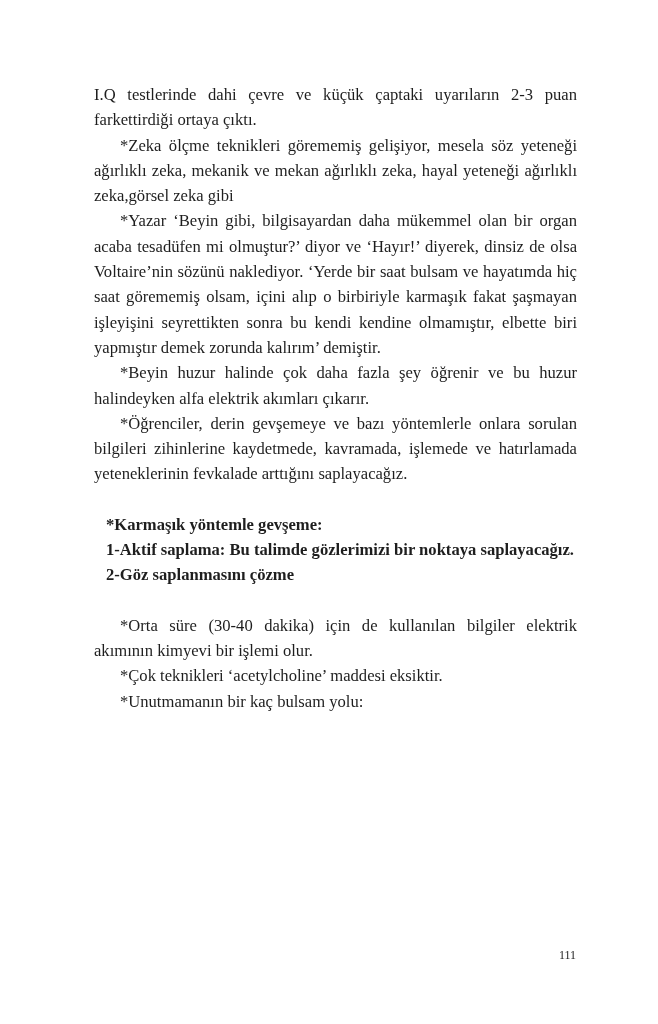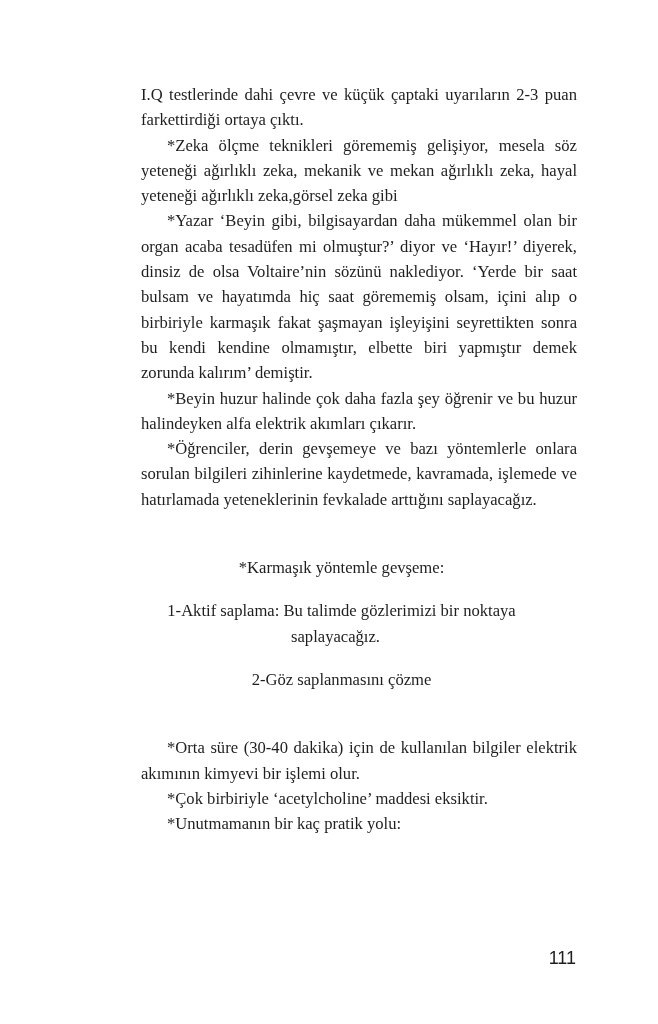--- a/index.html
+++ b/index.html
@@ -13,29 +13,29 @@
     font-size: 16.6px;
     line-height: 25.3px;
     color: #1e1e1e;
   }
   .para {
     margin: 0;
     text-align: justify;
     text-indent: 0;
   }
   .indent { text-indent: 26px; }
-  .list-line { margin: 18px; text-indent: 12px; text-align: center; }
+  .list-line { margin: 0; text-indent: 12px; text-align: left; font-weight: bold; }
   .gap { height: 25px; }
-  .last-left { text-align-last: left; margin-left: 47px; }
+  .last-left { text-align-last: left; }
   .page-number {
     position: absolute;
     right: 82px;
     top: 948px;
-    font-family: Liberation Sans, sans-serif;
-    font-size: 18px;
+    font-family: Liberation Serif, serif;
+    font-size: 12px;
     color: #1e1e1e;
   }
 </style>
 </head>
 <body>
 
 <div class="page">
   <p class="para last-left">I.Q testlerinde dahi çevre ve küçük çaptaki uyarıların 2-3 puan farkettirdiği ortaya çıktı.</p>
   <p class="para indent last-left">*Zeka ölçme teknikleri görememiş gelişiyor, mesela söz yeteneği ağırlıklı zeka, mekanik ve mekan ağırlıklı zeka, hayal yeteneği ağırlıklı zeka,görsel zeka gibi</p>
   <p class="para indent last-left">*Yazar ‘Beyin gibi, bilgisayardan daha mükemmel olan bir organ acaba tesadüfen mi olmuştur?’ diyor ve ‘Hayır!’ diyerek, dinsiz de olsa Voltaire’nin sözünü naklediyor. ‘Yerde bir saat bulsam ve hayatımda hiç saat görememiş olsam, içini alıp o birbiriyle karmaşık fakat şaşmayan işleyişini seyrettikten sonra bu kendi kendine olmamıştır, elbette biri yapmıştır demek zorunda kalırım’ demiştir.</p>
@@ -46,17 +46,17 @@
 
   <div>
     <p class="list-line">*Karmaşık yöntemle gevşeme:</p>
     <p class="list-line">1-Aktif saplama: Bu talimde gözlerimizi bir noktaya saplayacağız.</p>
     <p class="list-line">2-Göz saplanmasını çözme</p>
   </div>
 
   <div class="gap"></div>
 
   <p class="para indent last-left">*Orta süre (30-40 dakika) için de kullanılan bilgiler elektrik akımının kimyevi bir işlemi olur.</p>
-  <p class="para indent last-left">*Çok birbiriyle ‘acetylcholine’ maddesi eksiktir.</p>
-  <p class="para indent last-left">*Unutmamanın bir kaç pratik yolu:</p>
+  <p class="para indent last-left">*Çok teknikleri ‘acetylcholine’ maddesi eksiktir.</p>
+  <p class="para indent last-left">*Unutmamanın bir kaç bulsam yolu:</p>
 </div>
 
 <div class="page-number">111</div>
 
 </body></html>

